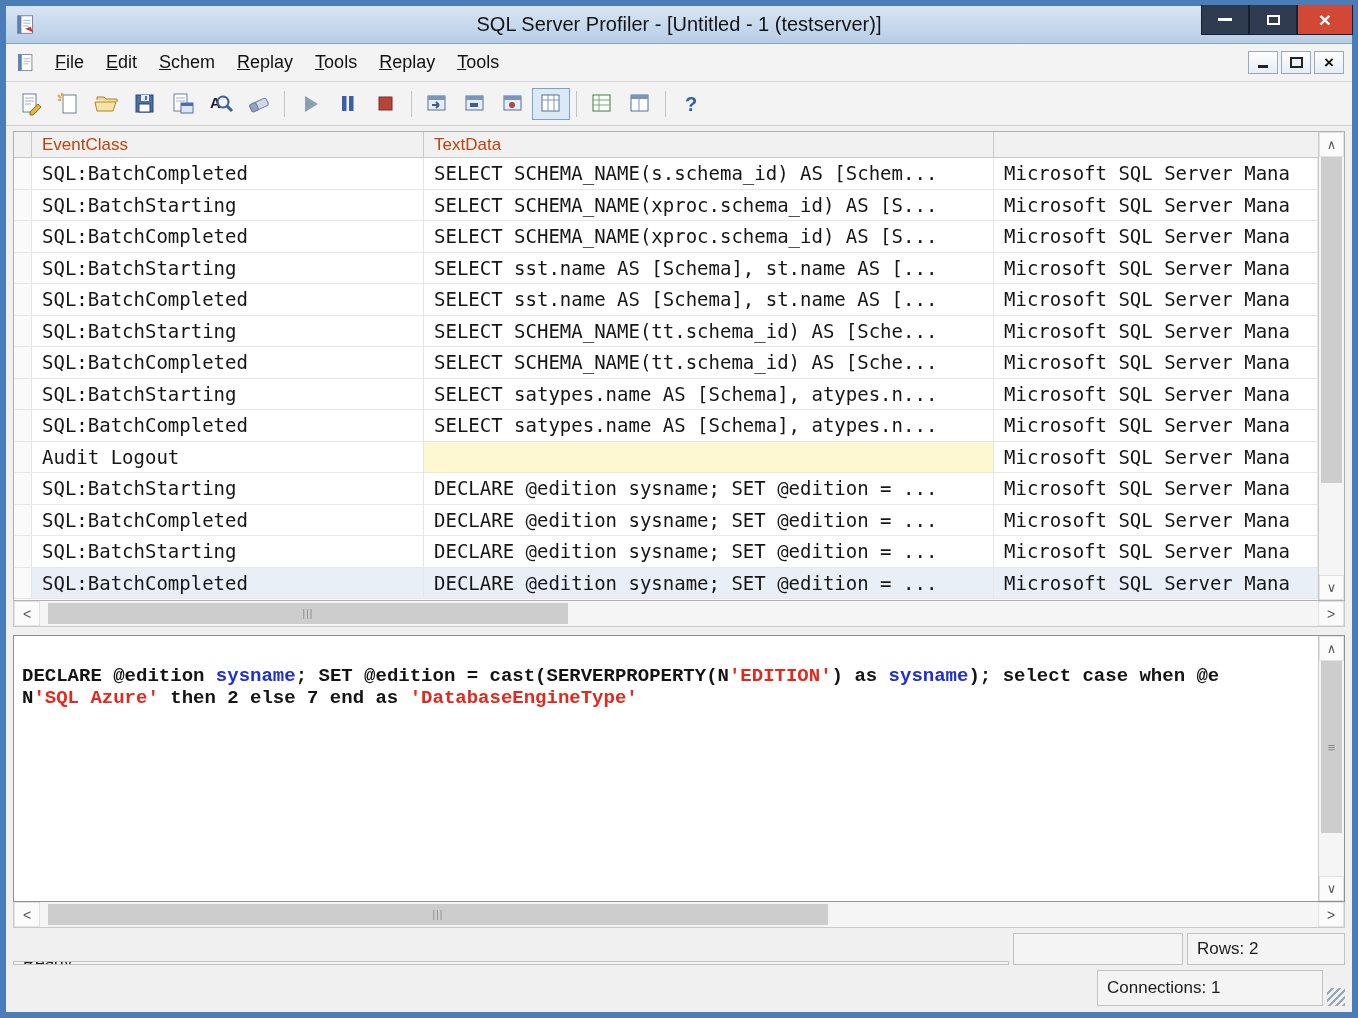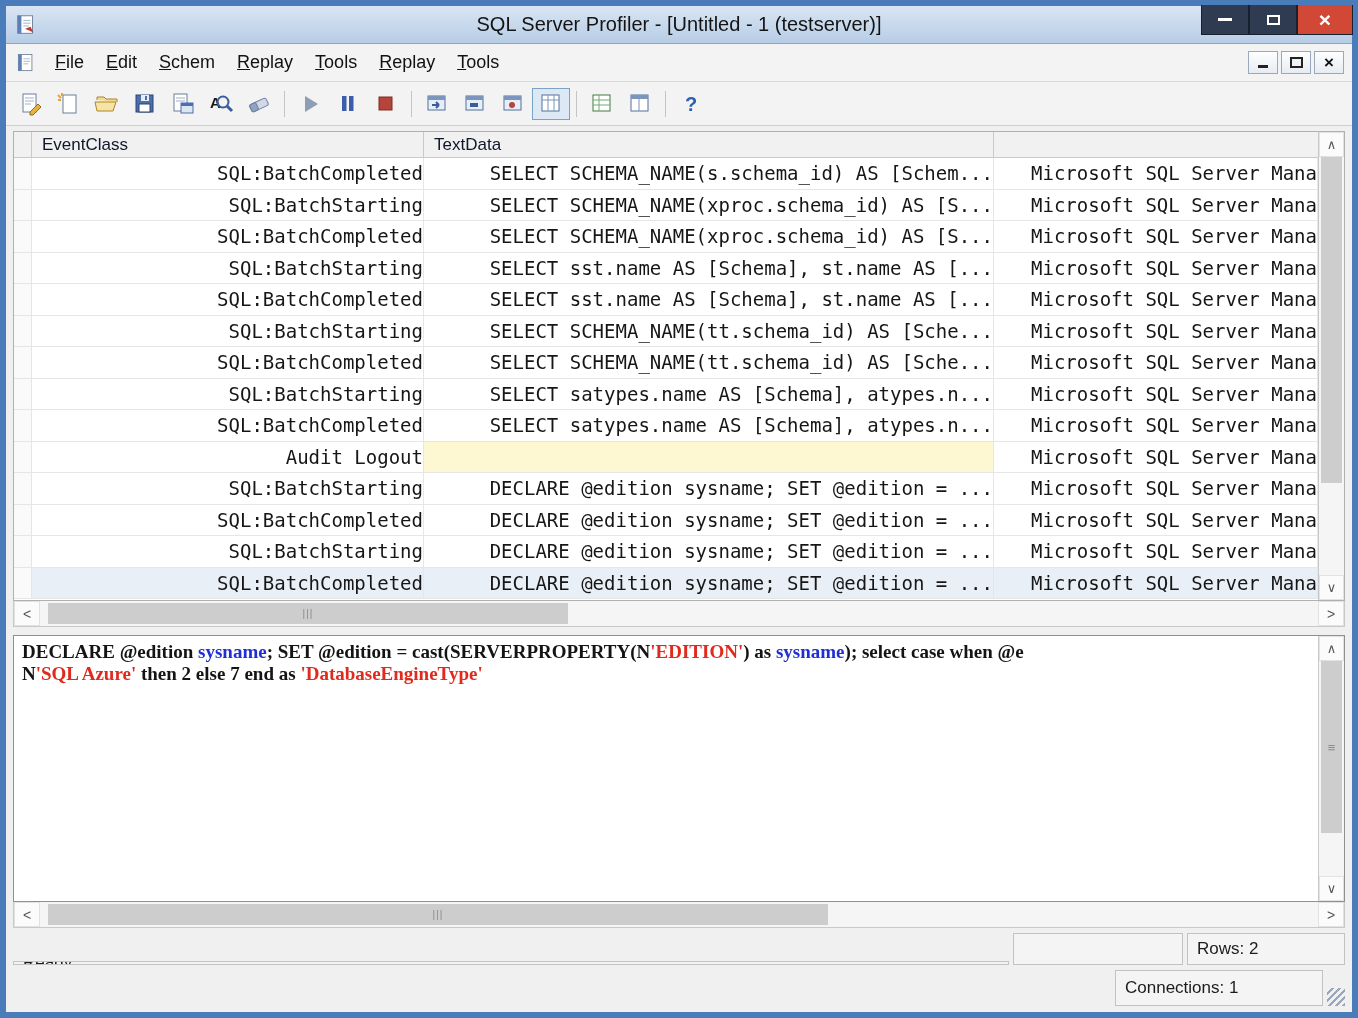--- a/index.html
+++ b/index.html
@@ -39,23 +39,23 @@
   .tb-btn{width:38px;height:32px;display:flex;align-items:center;justify-content:center;border:1px solid transparent;}
   .tb-btn.tb-active{border:1px solid #7da2c8;background:#dce8f4;}
   .tb-sep{width:1px;height:26px;background:#c4c4c4;margin:0 6px;}
   .ico{width:26px;height:26px;display:inline-flex;}
 
   
   .content{flex:1;display:flex;flex-direction:column;padding:5px 7px 0 7px;background:#f0f0f0;min-height:0;}
 
   
   .grid{flex:0 0 auto;height:470px;border:1px solid #b0b0b0;background:#fff;position:relative;padding-right:26px;display:flex;flex-direction:column;}
-  .g-header{display:flex;height:26px;flex:0 0 auto;background:#f1f1f1;border-bottom:1px solid #c9c9c9;font-size:17px;color:#0f172a;}
+  .g-header{display:flex;height:26px;flex:0 0 auto;background:#f1f1f1;border-bottom:1px solid #c9c9c9;font-size:17px;color:#c2410c;}
   .gh-cell{border-right:1px solid #c9c9c9;padding:3px 0 0 10px;white-space:nowrap;overflow:hidden;}
-  .g-body{flex:1;overflow:hidden;text-align:right;}
+  .g-body{flex:1;overflow:hidden;}
   .w-rowhdr{width:18px;flex:0 0 auto;}
   .w-event{width:392px;flex:0 0 auto;}
   .w-text{width:570px;flex:0 0 auto;}
   .w-app{flex:1;min-width:0;}
   .g-row{display:flex;height:31.5px;border-bottom:1px solid #e6e6e6;font-family:"DejaVu Sans Mono",monospace;font-size:19px;color:#161616;background:#fff;}
   .g-row.row-selected{background:#e9eff7;}
   .g-cell{border-right:1px solid #e6e6e6;padding:4px 0 0 10px;white-space:pre;overflow:hidden;}
   .g-cell.w-rowhdr{padding:0;background:#fafafa;}
   .cell-yellow{background:#fdf8d2;}
 
@@ -64,34 +64,34 @@
   .sb-btn{height:25px;flex:0 0 auto;display:flex;align-items:center;justify-content:center;background:#fbfbfb;border:1px solid #e2e2e2;color:#555;font-size:13px;}
   .sb-track{flex:1;position:relative;}
   .sb-thumb{position:absolute;left:2px;right:2px;background:#cdcdcd;display:flex;align-items:center;justify-content:center;color:#8a8a8a;font-size:13px;}
   .hscroll{height:26px;flex:0 0 auto;display:flex;align-items:stretch;background:#f5f5f5;border:1px solid #c9c9c9;border-top:none;}
   .hs-btn{width:26px;flex:0 0 auto;display:flex;align-items:center;justify-content:center;background:#fbfbfb;border:1px solid #e2e2e2;color:#555;font-size:14px;}
   .hs-track{flex:1;position:relative;}
   .hs-thumb{position:absolute;top:2px;bottom:2px;background:#cdcdcd;display:flex;align-items:center;justify-content:center;color:#8a8a8a;font-size:10px;letter-spacing:1px;}
 
   
   .detail{flex:1;min-height:0;margin-top:8px;border:1px solid #909090;background:#fff;position:relative;padding-right:26px;display:flex;}
-  .detail-text{flex:1;min-width:0;padding:5px 8px;font-family:Liberation Serif, serif;font-size:19px;font-weight:bold;color:#111;overflow:hidden;}
+  .detail-text{flex:1;min-width:0;padding:5px 8px;font-family:Liberation Mono, monospace;font-size:19px;font-weight:bold;color:#111;overflow:hidden;margin-top:24px;}
   .d-line{white-space:pre;line-height:22px;}
   .tok-plain{color:#141414;}
   .tok-blue{color:#1f2fd4;}
   .tok-red{color:#e02a1e;}
 
   
   .statusbar{height:32px;flex:0 0 auto;margin-top:5px;display:flex;gap:4px;font-size:17px;color:#1c1c1c;}
   .st-panel{border:1px solid #c2c2c2;background:#f4f4f4;display:flex;align-items:center;padding:0 9px;white-space:nowrap;overflow:hidden;}
   .st-ready{flex:1;margin-top:28px;}
   .st-spacer{width:170px;}
   .st-rows{width:158px;}
   .statusbar2{height:36px;flex:0 0 auto;margin:5px 0 6px 0;display:flex;justify-content:flex-end;align-items:stretch;font-size:17px;color:#1c1c1c;}
-  .st-conn{width:208px;}
+  .st-conn{width:226px;}
   .resize-grip{width:18px;margin-left:4px;align-self:flex-end;height:18px;
     background:repeating-linear-gradient(135deg,transparent 0 3px,#9aa7b8 3px 5px);}
 </style>
 </head>
 <body>
 
 <div id="window">
 
   <div class="titlebar">
     <span class="app-icon">

